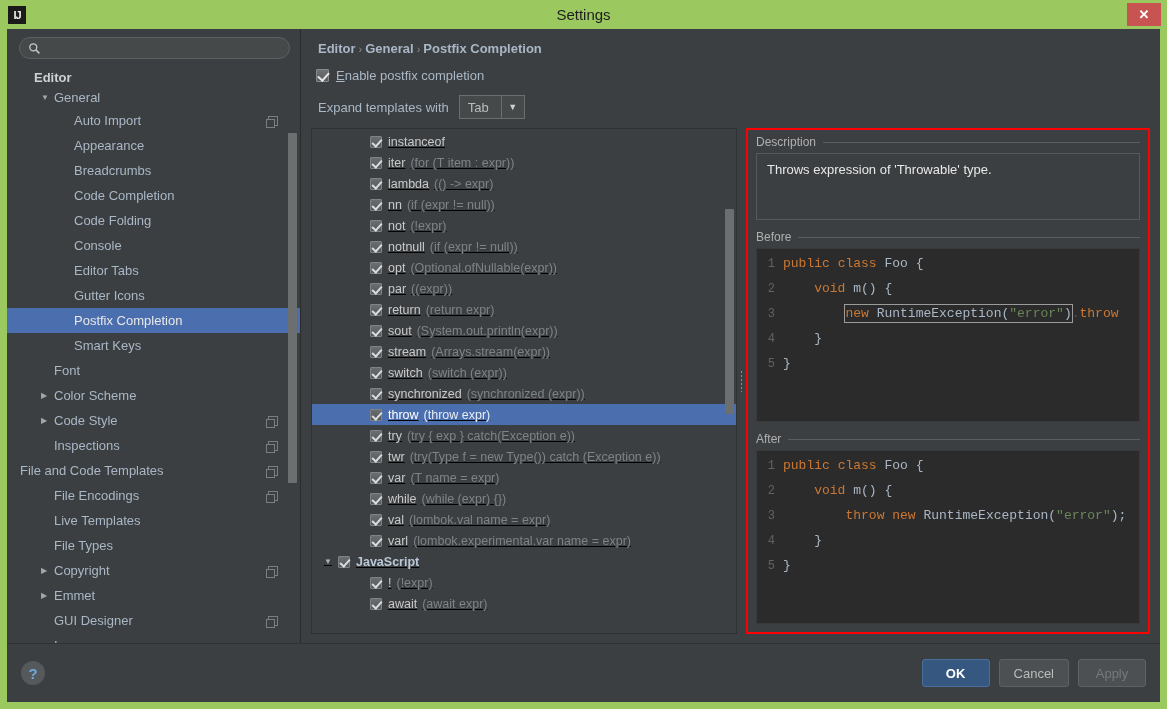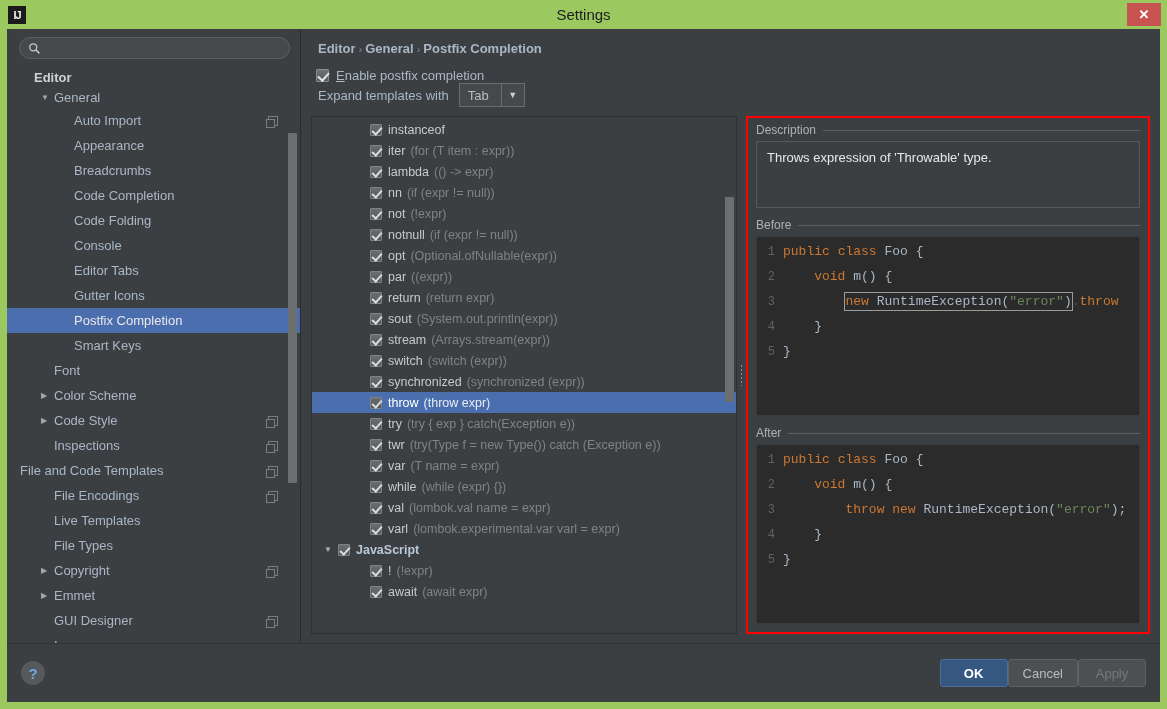--- a/index.html
+++ b/index.html
@@ -141,21 +141,21 @@
   }
   .chk.checked::after {
     content: ""; position: absolute;
     left: 3px; top: 0px; width: 5px; height: 9px;
     border: solid #e6e6e6; border-width: 0 2px 2px 0;
     transform: rotate(42deg);
   }
   .uline { text-decoration: underline; }
   .expand-row {
     display: flex; align-items: center;
-    padding-left: 17px; 
+    padding-left: 17px; margin-top: 12px;
     font-size: 13px; color: #a9b7c6;
   }
   .combo {
     margin-left: 10px; height: 24px; min-width: 66px;
     border: 1px solid #6a6e70; background: #45494a;
     display: flex; align-items: center;
     color: #bcbcbc; font-size: 13px;
     cursor: pointer;
   }
   .combo .val { padding: 0 10px 0 8px; flex: 1; }
@@ -173,21 +173,21 @@
     gap: 0;
   }
   
   .tmpl-pane {
     width: 426px; flex: 0 0 426px;
     border: 1px solid #2e3234;
     background: #3c3f41;
     position: relative;
     overflow: hidden;
   }
-  .tmpl-list { position: absolute; inset: 0; padding-top: 2px; overflow: hidden; }
+  .tmpl-list { position: absolute; inset: 0; padding-top: 2px; overflow: hidden; text-decoration: underline; }
   .tmpl-row {
     height: 21px; display: flex; align-items: center;
     font-size: 12.5px; white-space: nowrap;
     padding-left: 12px;
     cursor: default;
   }
   .tmpl-row.selected { background: #4b6eaf; }
   .tmpl-row .tw2 { width: 14px; flex: 0 0 14px; color: #b0b0b0; font-size: 8px; }
   .chk-s {
     width: 12px; height: 12px; flex: 0 0 12px;
@@ -274,21 +274,21 @@
     display: flex; align-items: center;
     padding: 0 14px;
     border-top: 1px solid #323232;
   }
   .help-btn {
     width: 24px; height: 24px; border-radius: 50%;
     background: #55595b; color: #6fa8dc;
     display: flex; align-items: center; justify-content: center;
     font-size: 15px; font-weight: bold; cursor: pointer;
   }
-  .btns { margin-left: auto; display: flex; }
+  .btns { margin-left: auto; display: flex; gap: 9px; }
   .btn {
     min-width: 68px; height: 28px; padding: 0 14px;
     border: 1px solid #5e6264; border-radius: 3px;
     background: #4c5052; color: #bbbbbb;
     font-size: 13px; display: flex; align-items: center; justify-content: center;
     cursor: pointer;
   }
   .btn.primary {
     background: #365880; border-color: #4a6f9c; color: #ffffff; font-weight: bold;
   }
@@ -580,21 +580,21 @@
                   <span style="width: 32px; flex: 0 0 32px;"></span>
                   <span class="chk-s"></span>
                   <span class="t-name">val</span>
                   <span class="t-desc">(lombok.val name = expr)</span>
                 </div>
                 <div class="tmpl-row">
                   <span class="tw2"></span>
                   <span style="width: 32px; flex: 0 0 32px;"></span>
                   <span class="chk-s"></span>
                   <span class="t-name">varl</span>
-                  <span class="t-desc">(lombok.experimental.var varl = expr)</span>
+                  <span class="t-desc">(lombok.experimental.var name = expr)</span>
                 </div>
                 <div class="tmpl-row group">
                   <span class="tw2">▼</span>
                   <span class="chk-s"></span>
                   <span class="t-name">JavaScript</span>
                 </div>
                 <div class="tmpl-row">
                   <span class="tw2"></span>
                   <span style="width: 32px; flex: 0 0 32px;"></span>
                   <span class="chk-s"></span>

